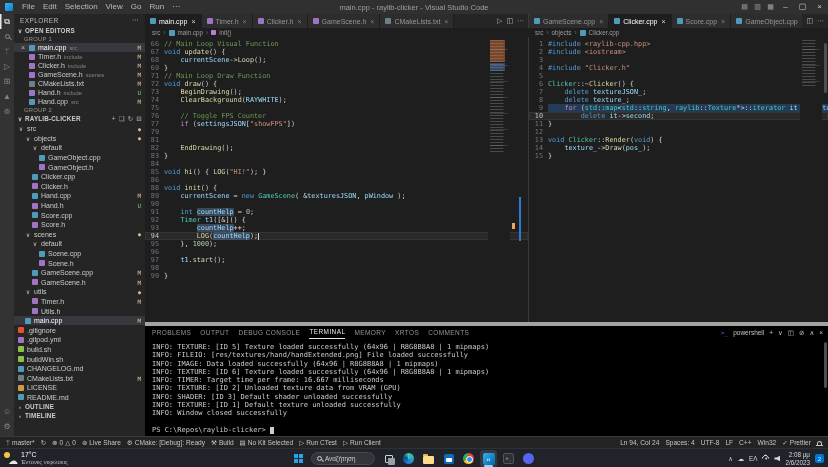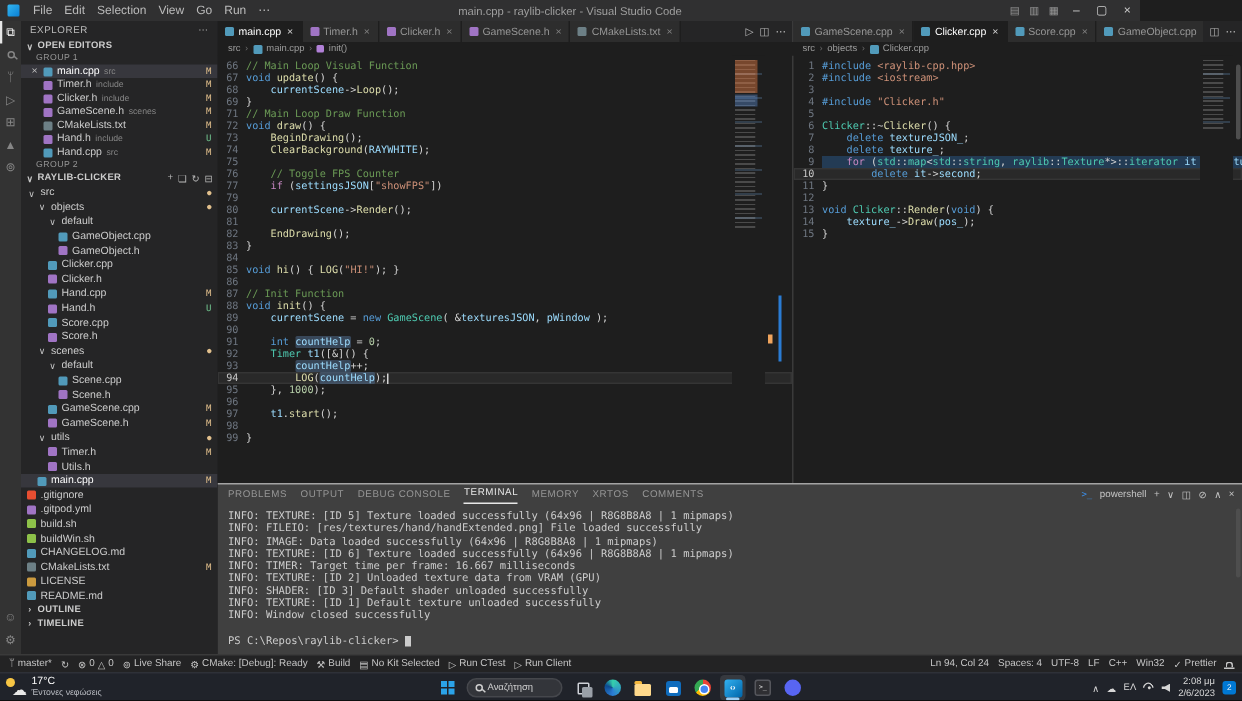--- a/index.html
+++ b/index.html
@@ -1,21 +1,21 @@
 <!DOCTYPE html>
 <html><head>
 <meta charset="utf-8">
 <style>
 *{box-sizing:border-box;margin:0;padding:0}
 html,body{background:#000}
 #screen{position:relative;width:828px;height:467px;overflow:hidden;background:#1e1e1e;
   font-family:"Liberation Sans",sans-serif;color:#ccc;-webkit-font-smoothing:antialiased}
 
 
-#titlebar{position:absolute;left:0;top:0;width:760px;height:14px;background:#303031;
+#titlebar{position:absolute;left:0;top:0;width:828px;height:14px;background:#303031;
   display:flex;align-items:center;font-size:8px;color:#bbb;z-index:5}
 .vscode-logo{width:8px;height:8px;margin:0 5px;border-radius:1px;
   background:linear-gradient(135deg,#33b6f0,#0a7fd4)}
 #menubar{display:flex;height:14px;align-items:center}
 .menu-item{padding:0 4px;line-height:14px;cursor:default}
 #win-title{position:absolute;left:50%;transform:translateX(-50%);font-size:7.5px;color:#9f9f9f;white-space:nowrap}
 #win-controls{margin-left:auto;display:flex;align-items:center;height:14px}
 .layout-ic{width:13px;text-align:center;font-size:7px;color:#9f9f9f}
 .win-btn{width:17px;text-align:center;font-size:8px;line-height:14px;color:#cfcfcf}
 
@@ -100,22 +100,22 @@
 .mm-tex.short{height:46px}
 .mm-mark{position:absolute;left:2px;width:15px}
 .mm-a{top:3px;height:22px;background:rgba(229,121,64,.45)}
 .mm-b{top:26px;height:8px;background:rgba(90,140,210,.4)}
 .ovr{position:absolute;width:3px}
 .ovr-orange{right:13px;top:186px;height:6px;background:#f0a45d}
 .sash-blue{position:absolute;left:374px;top:160px;width:2px;height:44px;background:#2a7cd4}
 .scrollbar-v{position:absolute;right:1px;width:3px;background:#4e4e4e;border-radius:2px}
 
 
-#panel{position:absolute;left:145px;top:322px;width:683px;height:114px;background:#404040;
-  border-top:1px solid #a3a3a3;z-index:2}
+#panel{position:absolute;left:145px;top:322px;width:683px;height:114px;background:#000000;
+  border-top:4px solid #a3a3a3;z-index:2}
 #panel-tabs{display:flex;align-items:center;gap:9px;height:13px;padding:0 7px;font-size:6.5px;
   letter-spacing:.4px;color:#969696}
 .ptab{line-height:12px}
 .ptab.active{color:#e7e7e7;border-bottom:1px solid #e7e7e7}
 #panel-controls{position:absolute;right:5px;top:0;height:13px;display:flex;align-items:center;
   gap:5px;font-size:6.5px;color:#c5c5c5}
 .ps-ic{color:#3b8eea;font-family:"DejaVu Sans Mono",monospace;font-size:6px}
 #term-lines{padding:4px 0 0 7px}
 .tline{white-space:pre;font-family:"DejaVu Sans Mono",monospace;font-size:7px;line-height:8.3px;color:#cccccc}
 .tcursor{display:inline-block;width:4px;height:7px;background:#cccccc;vertical-align:middle}
@@ -529,28 +529,26 @@
       <div class="cl"><span class="ln">68</span><span class="lc"><span class="tk-pl">    </span><span class="tk-var">currentScene</span><span class="tk-pl">-&gt;</span><span class="tk-fn">Loop</span><span class="tk-pl">();</span></span></div>
       <div class="cl"><span class="ln">69</span><span class="lc"><span class="tk-pl">}</span></span></div>
       <div class="cl"><span class="ln">71</span><span class="lc"><span class="tk-cm">// Main Loop Draw Function</span></span></div>
       <div class="cl"><span class="ln">72</span><span class="lc"><span class="tk-kw">void</span><span class="tk-pl"> </span><span class="tk-fn">draw</span><span class="tk-pl">() {</span></span></div>
       <div class="cl"><span class="ln">73</span><span class="lc"><span class="tk-pl">    </span><span class="tk-fn">BeginDrawing</span><span class="tk-pl">();</span></span></div>
       <div class="cl"><span class="ln">74</span><span class="lc"><span class="tk-pl">    </span><span class="tk-fn">ClearBackground</span><span class="tk-pl">(</span><span class="tk-var">RAYWHITE</span><span class="tk-pl">);</span></span></div>
       <div class="cl"><span class="ln">75</span><span class="lc"></span></div>
       <div class="cl"><span class="ln">76</span><span class="lc"><span class="tk-pl">    </span><span class="tk-cm">// Toggle FPS Counter</span></span></div>
       <div class="cl"><span class="ln">77</span><span class="lc"><span class="tk-pl">    </span><span class="tk-ctl">if</span><span class="tk-pl"> (</span><span class="tk-var">settingsJSON</span><span class="tk-pl">[</span><span class="tk-str">"showFPS"</span><span class="tk-pl">])</span></span></div>
       <div class="cl"><span class="ln">79</span><span class="lc"></span></div>
-      <div class="cl"><span class="ln">80</span><span class="lc"><span class="tk-pl">    </span><span class="tk-var">currentScene</span><span class="tk-pl">-&gt;</span><span class="tk-fn">Render</span><span class="tk-pl">();</span></span></div>
       <div class="cl"><span class="ln">81</span><span class="lc"></span></div>
       <div class="cl"><span class="ln">82</span><span class="lc"><span class="tk-pl">    </span><span class="tk-fn">EndDrawing</span><span class="tk-pl">();</span></span></div>
       <div class="cl"><span class="ln">83</span><span class="lc"><span class="tk-pl">}</span></span></div>
       <div class="cl"><span class="ln">84</span><span class="lc"></span></div>
       <div class="cl"><span class="ln">85</span><span class="lc"><span class="tk-kw">void</span><span class="tk-pl"> </span><span class="tk-fn">hi</span><span class="tk-pl">() { </span><span class="tk-fn">LOG</span><span class="tk-pl">(</span><span class="tk-str">"HI!"</span><span class="tk-pl">); }</span></span></div>
       <div class="cl"><span class="ln">86</span><span class="lc"></span></div>
-      <div class="cl"><span class="ln">87</span><span class="lc"><span class="tk-cm">// Init Function</span></span></div>
       <div class="cl"><span class="ln">88</span><span class="lc"><span class="tk-kw">void</span><span class="tk-pl"> </span><span class="tk-fn">init</span><span class="tk-pl">() {</span></span></div>
       <div class="cl"><span class="ln">89</span><span class="lc"><span class="tk-pl">    </span><span class="tk-var">currentScene</span><span class="tk-pl"> = </span><span class="tk-kw">new</span><span class="tk-pl"> </span><span class="tk-ty">GameScene</span><span class="tk-pl">( &amp;</span><span class="tk-var">texturesJSON</span><span class="tk-pl">, </span><span class="tk-var">pWindow</span><span class="tk-pl"> );</span></span></div>
       <div class="cl"><span class="ln">90</span><span class="lc"></span></div>
       <div class="cl"><span class="ln">91</span><span class="lc"><span class="tk-pl">    </span><span class="tk-kw">int</span><span class="tk-pl"> </span><span class="tk-varh">countHelp</span><span class="tk-pl"> = </span><span class="tk-num">0</span><span class="tk-pl">;</span></span></div>
       <div class="cl"><span class="ln">92</span><span class="lc"><span class="tk-pl">    </span><span class="tk-ty">Timer</span><span class="tk-pl"> </span><span class="tk-var">t1</span><span class="tk-pl">([&amp;]() {</span></span></div>
       <div class="cl"><span class="ln">93</span><span class="lc"><span class="tk-pl">        </span><span class="tk-varh">countHelp</span><span class="tk-pl">++;</span></span></div>
       <div class="cl cur"><span class="ln">94</span><span class="lc"><span class="tk-pl">        </span><span class="tk-fn">LOG</span><span class="tk-pl">(</span><span class="tk-varh">countHelp</span><span class="tk-pl">);</span><span class="caret"></span></span></div>
       <div class="cl"><span class="ln">95</span><span class="lc"><span class="tk-pl">    }, </span><span class="tk-num">1000</span><span class="tk-pl">);</span></span></div>
       <div class="cl"><span class="ln">96</span><span class="lc"></span></div>
       <div class="cl"><span class="ln">97</span><span class="lc"><span class="tk-pl">    </span><span class="tk-var">t1</span><span class="tk-pl">.</span><span class="tk-fn">start</span><span class="tk-pl">();</span></span></div>

